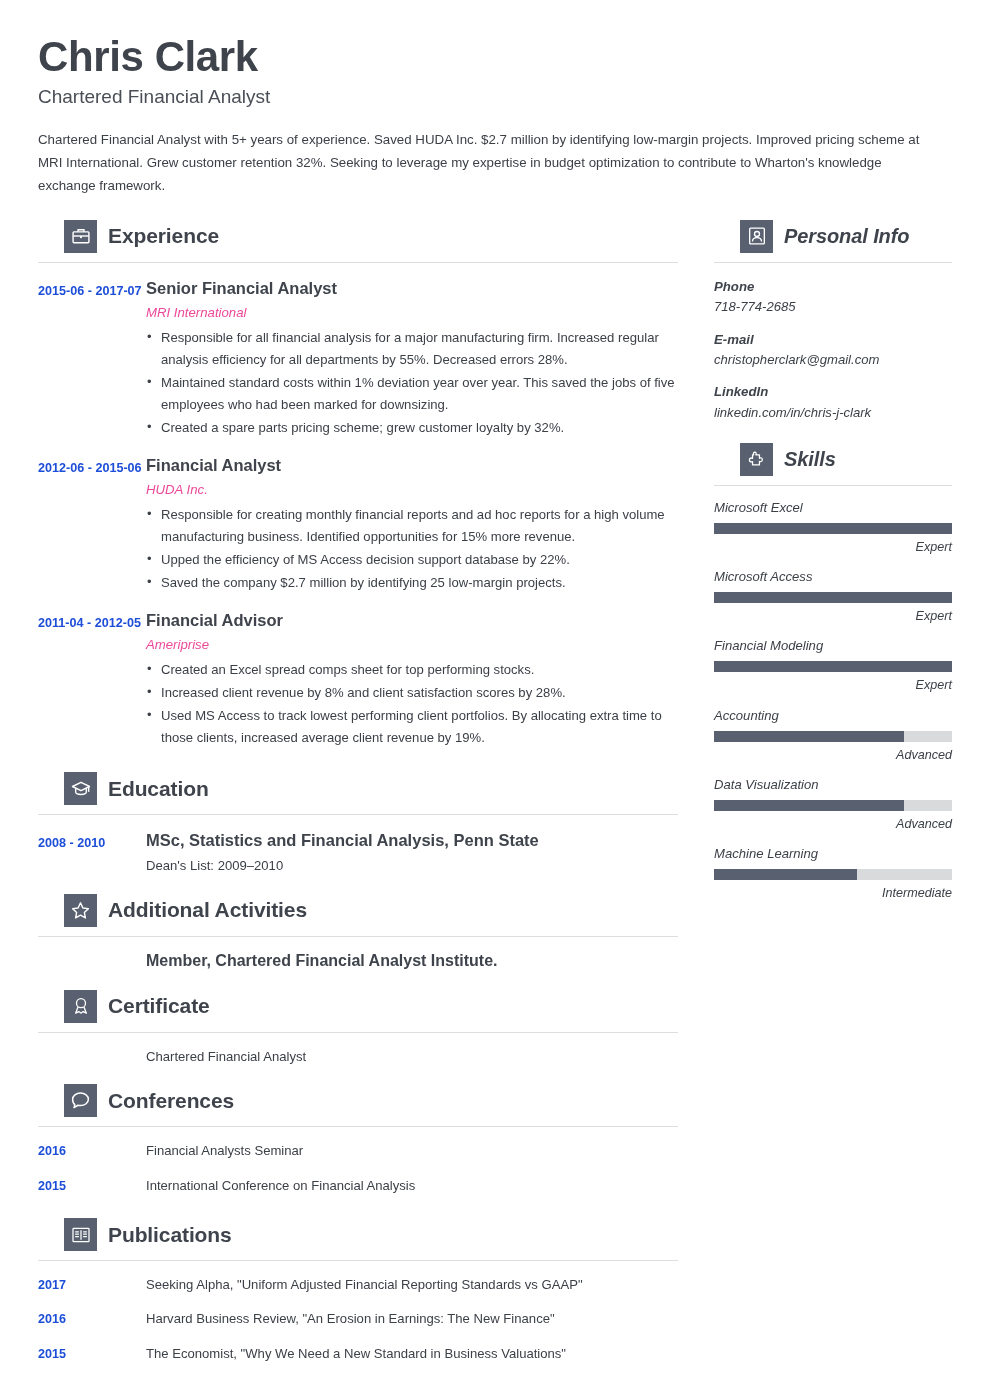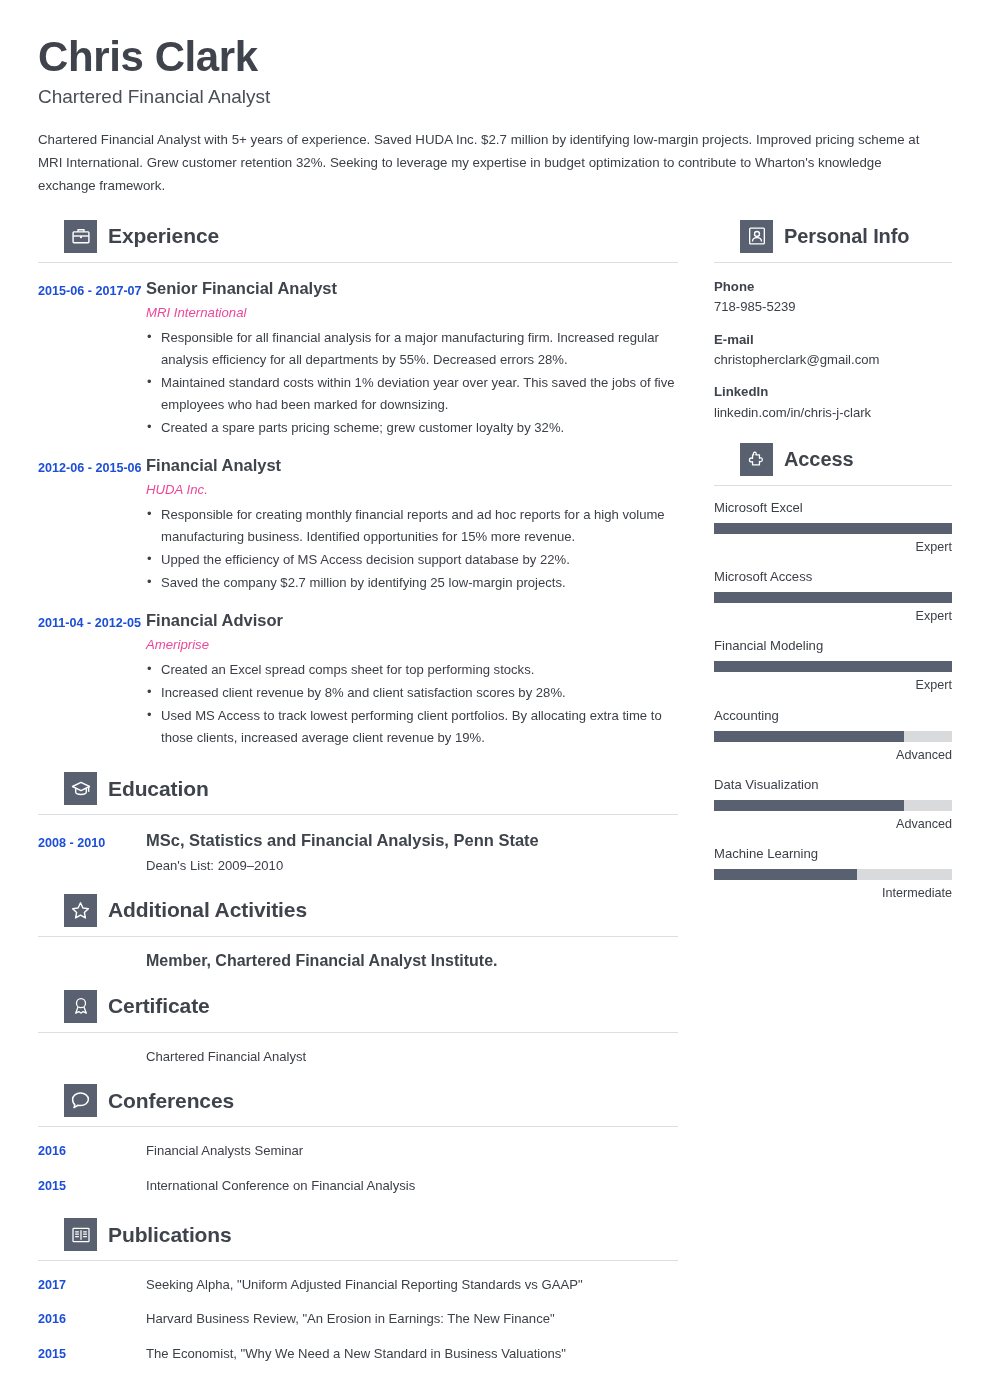--- a/index.html
+++ b/index.html
@@ -52,20 +52,21 @@
     margin-top: 22px;
   }
   .col-left {
     width: 640px;
     flex: 0 0 640px;
   }
   .col-right {
     width: 238px;
     flex: 0 0 238px;
     margin-left: 36px;
+    font-style: italic;
   }
 
   
   .section-head {
     display: flex;
     align-items: center;
     gap: 11px;
     margin-left: 26px;
   }
   .sec-icon {
@@ -401,40 +402,40 @@
               <circle cx="12" cy="9.6" r="3"></circle>
               <path d="M6.6 18.6c0-2.9 2.4-4.6 5.4-4.6s5.4 1.7 5.4 4.6"></path>
             </svg>
           </span>
           <span class="sec-title">Personal Info</span>
         </div>
         <div class="rule"></div>
 
         <div class="info-group">
           <div class="info-label">Phone</div>
-          <div class="info-value">718-985-5239</div>
+          <div class="info-value">718-774-2685</div>
         </div>
         <div class="info-group">
           <div class="info-label">E-mail</div>
           <div class="info-value">christopherclark@gmail.com</div>
         </div>
         <div class="info-group">
           <div class="info-label">LinkedIn</div>
           <div class="info-value">linkedin.com/in/chris-j-clark</div>
         </div>
       </div>
 
       <div class="sec-block">
         <div class="section-head">
           <span class="sec-icon">
             <svg width="21" height="21" viewBox="0 0 24 24" fill="none" stroke="#ffffff" stroke-width="1.6" stroke-linejoin="round">
               <path d="M9.1 3.1c1.3 0 2.3 1 2.3 2.2 0 .5-.2.9-.4 1.3h4.4v4.3c.4-.25.85-.4 1.35-.4 1.25 0 2.25 1 2.25 2.3s-1 2.3-2.25 2.3c-.5 0-.95-.15-1.35-.4v4.3H6.8v-4.1c-.4.3-.9.45-1.45.45-1.3 0-2.35-1.05-2.35-2.4s1.05-2.4 2.35-2.4c.55 0 1.05.18 1.45.48V6.6h1.5c-.25-.4-.4-.85-.4-1.3 0-1.2 1-2.2 2.3-2.2z" transform="translate(1.2,0.6) scale(0.92)"></path>
             </svg>
           </span>
-          <span class="sec-title">Access</span>
+          <span class="sec-title">Skills</span>
         </div>
         <div class="rule"></div>
 
         <div class="skill">
           <div class="skill-name">Microsoft Excel</div>
           <div class="skill-bar">
             <div class="skill-fill" style="width: 100%;"></div>
           </div>
           <div class="skill-level">Expert</div>
         </div>

